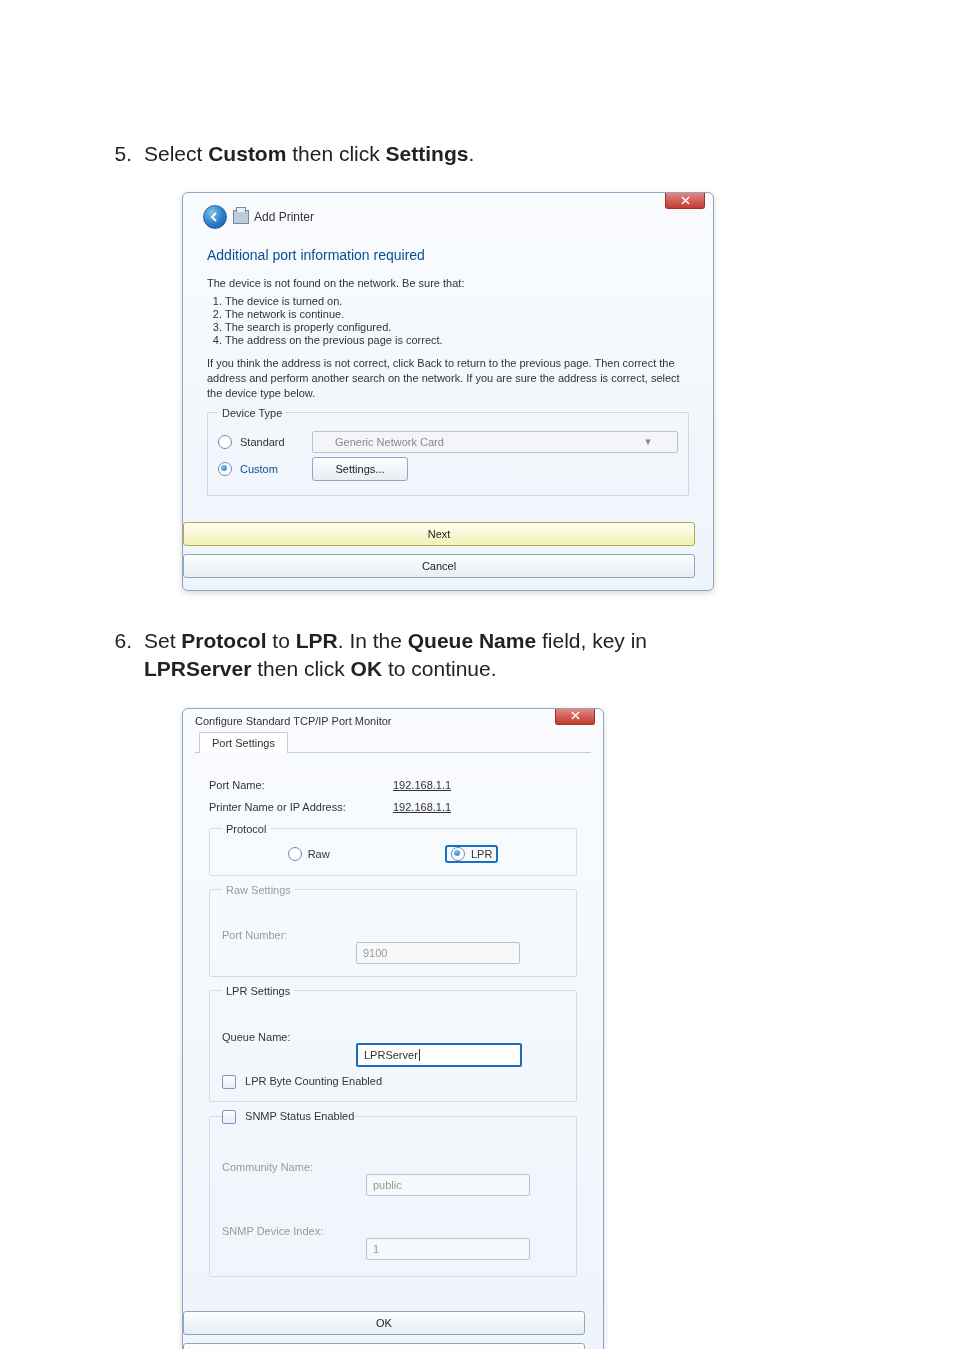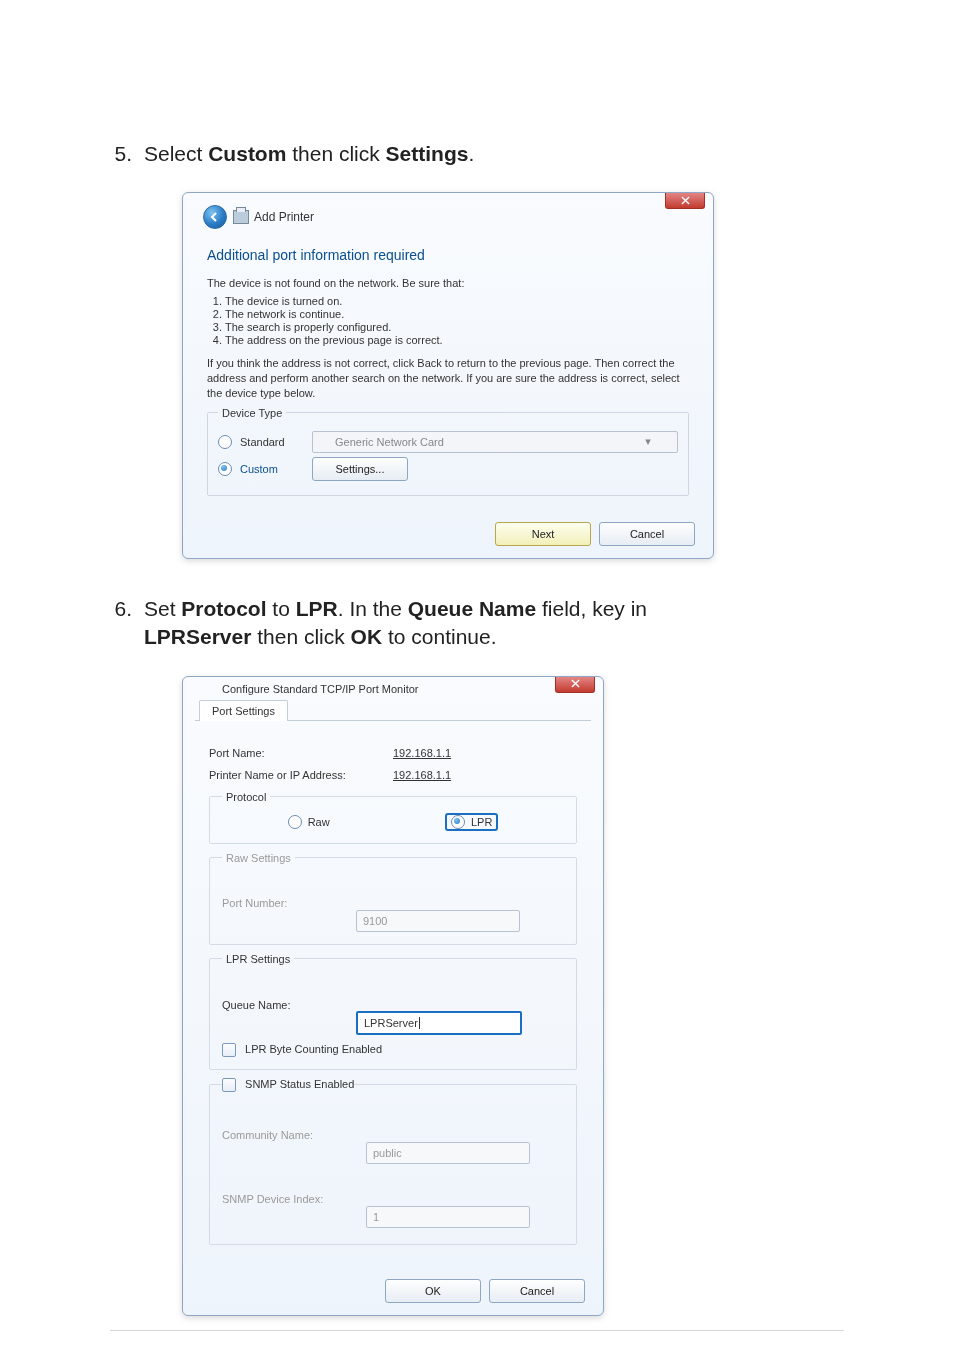--- a/index.html
+++ b/index.html
@@ -106,21 +106,21 @@
     justify-content: space-between;
   }
   .combo .arrow { width: 14px; text-align:center; color:#888; }
   .win-btn {
     display: inline-flex; align-items: center; justify-content: center;
     min-width: 70px; height: 22px; padding: 0 12px;
     background: linear-gradient(#fdfefe, #e7edf4);
     border: 1px solid #8ea6c2; border-radius: 3px;
     font-size: 11px; color: #222;
   }
-  .btn-row { display:flex; justify-content:flex-end; gap:8px; padding: 12px 18px 12px 0; }
+  .btn-row { display:flex; justify-content:flex-end; gap:8px; padding: 12px 18px 12px 0; flex-direction: column; }
   .btn-row .win-btn.default { background: linear-gradient(#fefff0, #f2efb8); border-color: #b6a74f; }
 
   
   .dialog.small { width: 420px; }
   .dialog.large { width: 530px; }
   .tabbar { display:flex; border-bottom: 1px solid #c4cedb; margin: -2px -8px 26px -8px; padding-left: 4px; }
   .tab {
     padding: 4px 12px; font-size: 11px; border: 1px solid #c4cedb; border-bottom: none;
     background: #fff; border-radius: 2px 2px 0 0; position:relative; top:1px;
   }
@@ -221,21 +221,21 @@
     </div>
   </div>
 
   <div class="dialog-wrap">
     <div class="dialog small">
       <div class="titlebar-close">
         <svg viewBox="0 0 10 10">
             <path d="M1 1 L9 9 M9 1 L1 9" stroke="#fff" stroke-width="1.6"></path>
           </svg>
       </div>
-      <div style="padding: 6px 12px 2px 12px; font-size:11px;margin-left:27px;">Configure Standard TCP/IP Port Monitor</div>
+      <div style="padding: 6px 12px 2px 12px; font-size:11px;">Configure Standard TCP/IP Port Monitor</div>
       <div class="body" style="padding-top:4px;">
         <div class="tabbar">
           <div class="tab">Port Settings</div>
         </div>
 
         <div class="form-row">
           <span class="lbl">Port Name:</span>
           <span style="text-decoration: underline;">192.168.1.1</span>
         </div>
         <div class="form-row">

